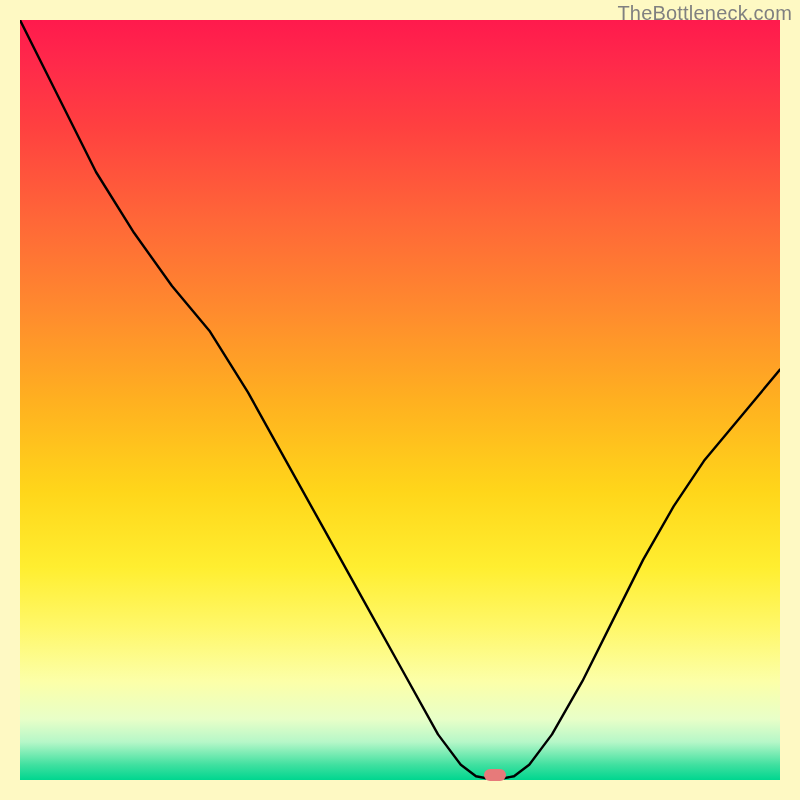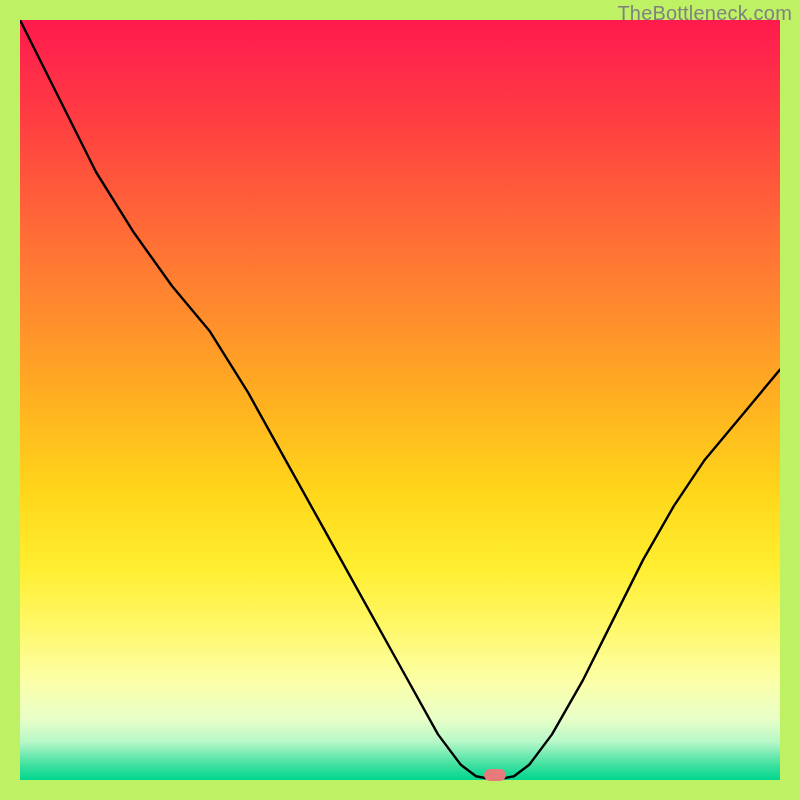--- a/index.html
+++ b/index.html
@@ -10,21 +10,21 @@
     background: #000;
     overflow: hidden;
     font-family: Arial, Helvetica, sans-serif;
   }
   .frame {
     position: absolute;
     left: 0;
     top: 0;
     width: 800px;
     height: 800px;
-    background: #bef264;
+    background: #fef9c3;
   }
   .plot {
     position: absolute;
     left: 20px;
     top: 20px;
     width: 760px;
     height: 760px;
   }
   .gradient {
     position: absolute;

